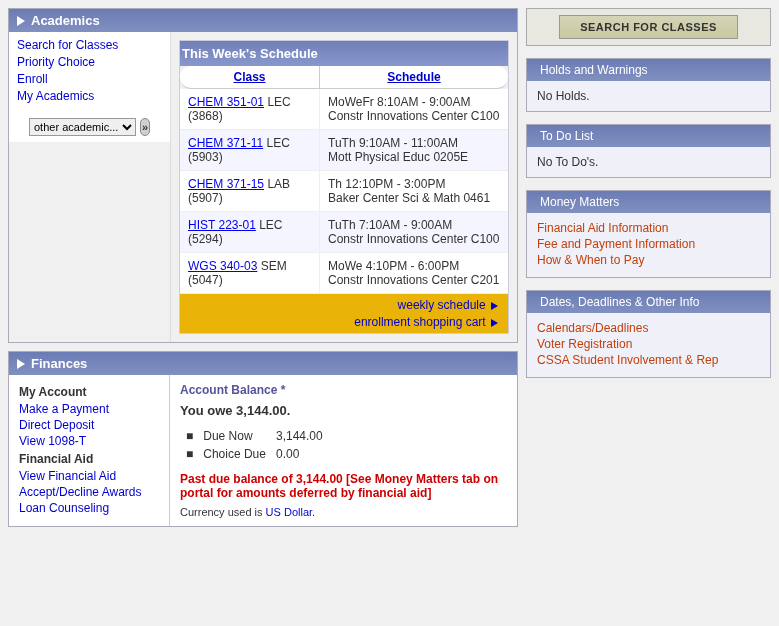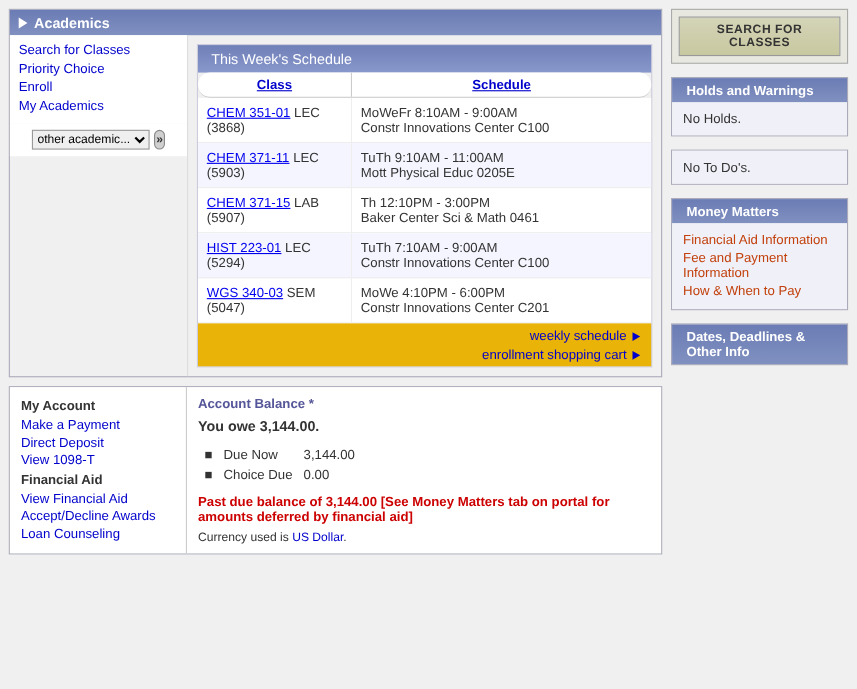--- a/index.html
+++ b/index.html
@@ -99,21 +99,21 @@
 
     
     .right-section {
       border: 1px solid #aab;
       margin-bottom: 6px;
     }
 
     .right-section-header {
       background: linear-gradient(to bottom, #6b7cb5, #8090c0);
       color: white;
-      font-weight: bold;
+      font-weight: normal;
       font-size: 12px;
       padding: 4px 8px;
       display: flex;
       align-items: center;
       gap: 5px;
     }
 
     .right-section-content {
       background: #f0f0f8;
       padding: 8px 10px;
@@ -250,22 +250,22 @@
     }
 
     .schedule-outer {
       border: 1px solid #ccd;
       margin: 8px;
     }
 
     .schedule-header-row {
       background: linear-gradient(to bottom, #7080b8, #8898cc);
       color: white;
-      font-weight: normal;
-      padding: 5px 12px;
+      font-weight: bold;
+      padding: 5px 2px;
       font-size: 13px;
     }
 
     .schedule-cols {
       display: flex;
       background: white;
       border-bottom: 1px solid #ccc;
       border-radius: 11px;
     }
 
@@ -327,21 +327,21 @@
       color: #0000cc;
       text-decoration: none;
       font-size: 12px;
     }
 
     .finances-section-box {
       border: 1px solid #aab;
     }
 
     .col-left-wrapper {
-      width: 594px;
+      width: 510px;
     }
   </style>
 </head>
 <body>
 
 <div class="page-container">
 
   <div class="col-left-wrapper">
 
     <div class="left-section-box">
@@ -436,20 +436,24 @@
                 <a href="#">enrollment shopping cart</a>
                 <span class="arrow-right"></span>
               </div>
             </div>
           </div>
         </div>
       </div>
     </div>
 
     <div class="finances-section-box">
+      <div class="section-header">
+        <span class="triangle"></span>
+        <span>Finances</span>
+      </div>
       <div class="finances-wrapper">
 
         <div class="finances-nav">
           <div class="nav-group-title">My Account</div>
           <a href="#">Make a Payment</a>
           <a href="#">Direct Deposit</a>
           <a href="#">View 1098-T</a>
           <div class="nav-group-title">Financial Aid</div>
           <a href="#">View Financial Aid</a>
           <a href="#">Accept/Decline Awards</a>
@@ -493,20 +497,24 @@
       <div class="right-section-header">
         <span class="triangle"></span>
         <span>Holds and Warnings</span>
       </div>
       <div class="right-section-content">
         <span>No Holds.</span>
       </div>
     </div>
 
     <div class="right-section">
+      <div class="right-section-header">
+        <span class="triangle"></span>
+        <span>To Do List</span>
+      </div>
       <div class="right-section-content">
         <span>No To Do's.</span>
       </div>
     </div>
 
     <div class="right-section">
       <div class="right-section-header">
         <span class="triangle"></span>
         <span>Money Matters</span>
       </div>
@@ -515,15 +523,20 @@
         <a href="#">Fee and Payment Information</a>
         <a href="#">How &amp; When to Pay</a>
       </div>
     </div>
 
     <div class="right-section">
       <div class="right-section-header">
         <span class="triangle"></span>
         <span>Dates, Deadlines &amp; Other Info</span>
       </div>
+      <div class="right-section-content">
+        <a href="#">Calendars/Deadlines</a>
+        <a href="#">Voter Registration</a>
+        <a href="#">CSSA Student Involvement &amp; Rep</a>
+      </div>
     </div>
   </div>
 </div>
 
 </body></html>

